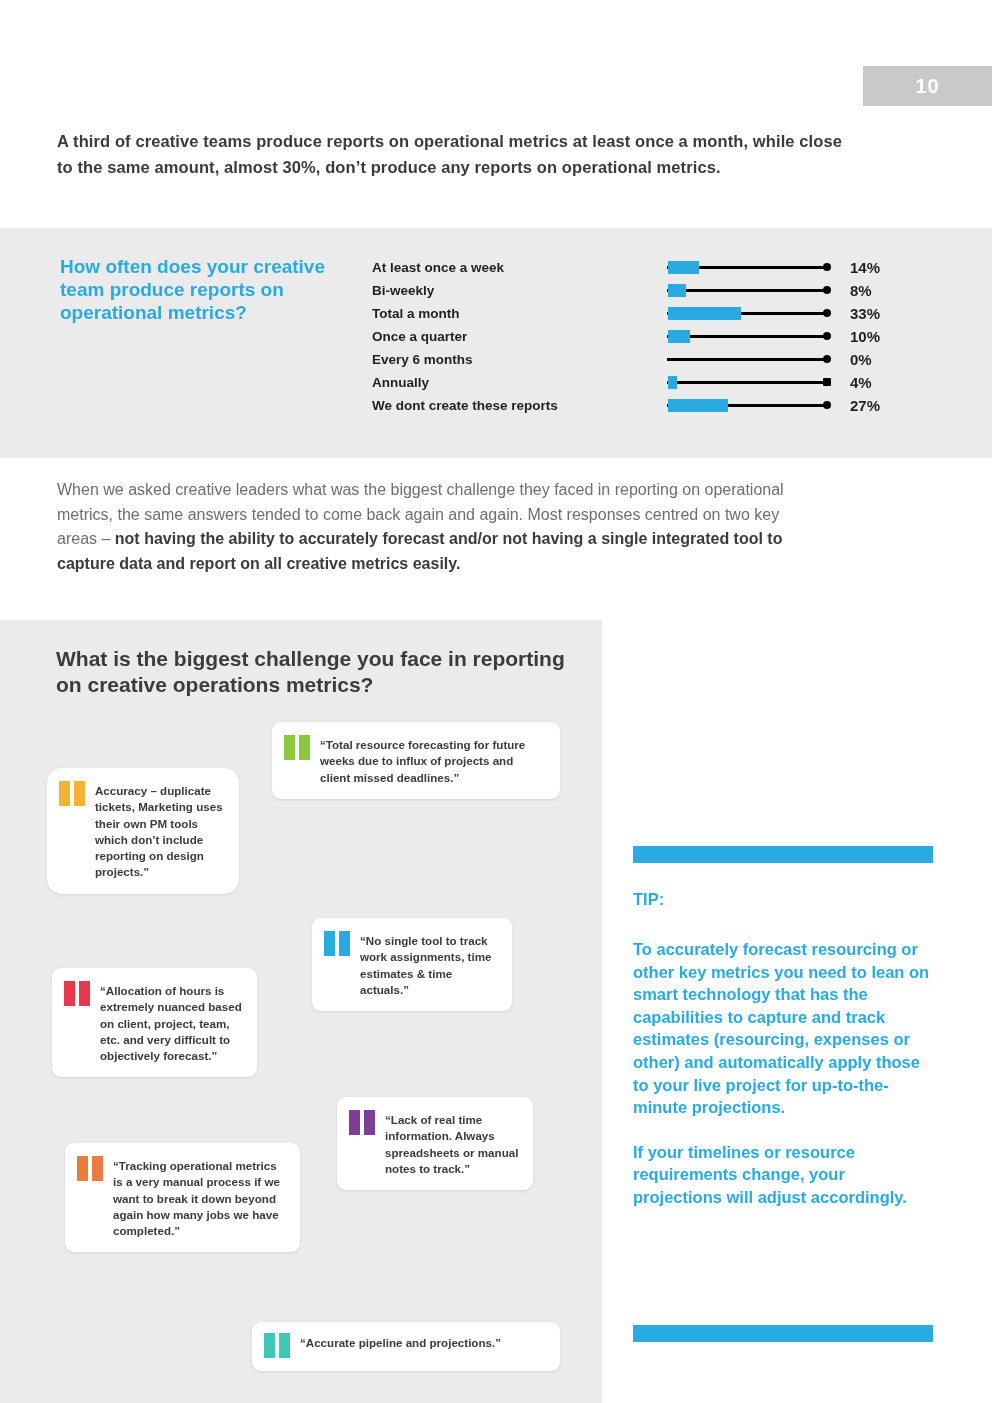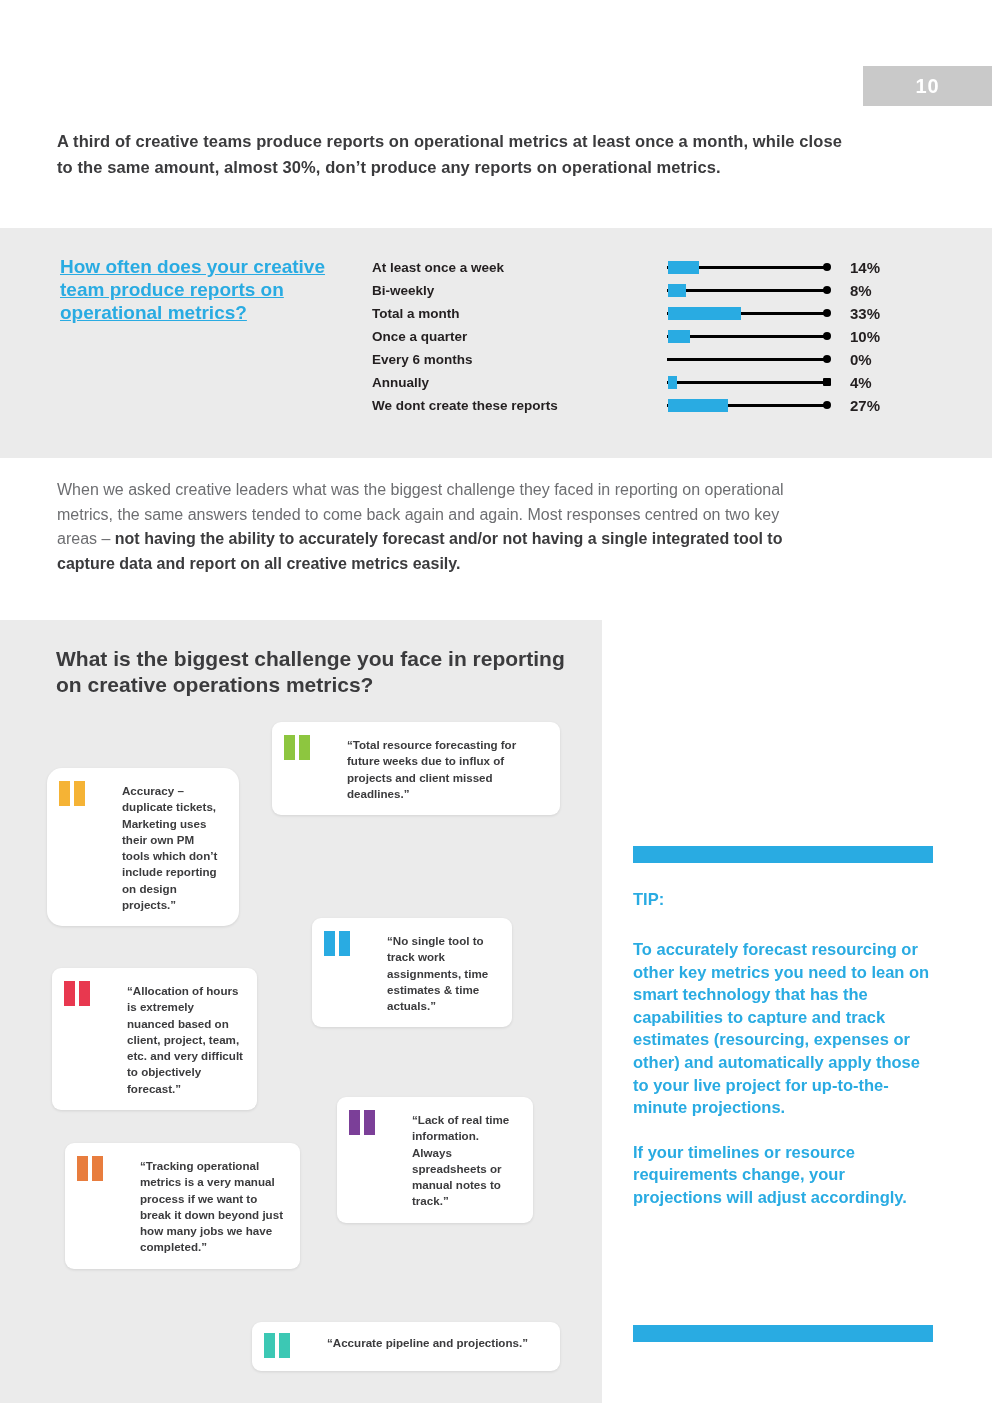--- a/index.html
+++ b/index.html
@@ -31,21 +31,20 @@
 
   
   .chart-band {
     position: absolute; left: 0; top: 228px; width: 992px; height: 230px;
     background: #ebebeb;
   }
   .chart-question {
     position: absolute; left: 60px; top: 27px; width: 280px;
     font-size: 19px; font-weight: bold; line-height: 23px;
     color: #29abe2;
-    text-decoration: underline;
   }
   .chart-rows { position: absolute; left: 372px; top: 28px; width: 520px; }
   .chart-row {
     position: relative; height: 23px; display: flex; align-items: center;
   }
   .row-label {
     width: 295px; font-size: 13.5px; font-weight: bold; color: #231f20;
     white-space: nowrap;
   }
   .track-wrap {
@@ -86,21 +85,20 @@
   }
 
   
   .qcard {
     position: absolute;
     background: #ffffff;
     border-radius: 9px;
     box-shadow: 0 1px 3px rgba(0,0,0,0.10);
     display: flex;
     padding: 13px 14px 13px 12px;
-    gap: 27px;
   }
   .qmark {
     flex: 0 0 auto;
     width: 30px; height: 27px;
     position: relative;
     margin-right: 6px;
   }
   .qmark i, .qmark u {
     position: absolute; top: 0; width: 11px; height: 25px;
     display: block; text-decoration: none;
@@ -268,21 +266,21 @@
         <i style="background: rgb(123, 63, 152);"></i>
         <u style="background: rgb(123, 63, 152);"></u>
       </span>
     <span class="qtext">“Lack of real time information. Always spreadsheets or manual notes to track.”</span>
   </div>
   <div class="qcard" id="card-orange">
     <span class="qmark">
         <i style="background: rgb(232, 125, 62);"></i>
         <u style="background: rgb(232, 125, 62);"></u>
       </span>
-    <span class="qtext">“Tracking operational metrics is a very manual process if we want to break it down beyond just how many jobs we have completed.”</span>
+    <span class="qtext">“Tracking operational metrics is a very manual process if we want to break it down beyond again how many jobs we have completed.”</span>
   </div>
   <div class="qcard" id="card-teal">
     <span class="qmark">
         <i style="background: rgb(60, 200, 180);"></i>
         <u style="background: rgb(60, 200, 180);"></u>
       </span>
     <span class="qtext">“Accurate pipeline and projections.”</span>
   </div>
 
   <div class="tip-bar-top"></div>

